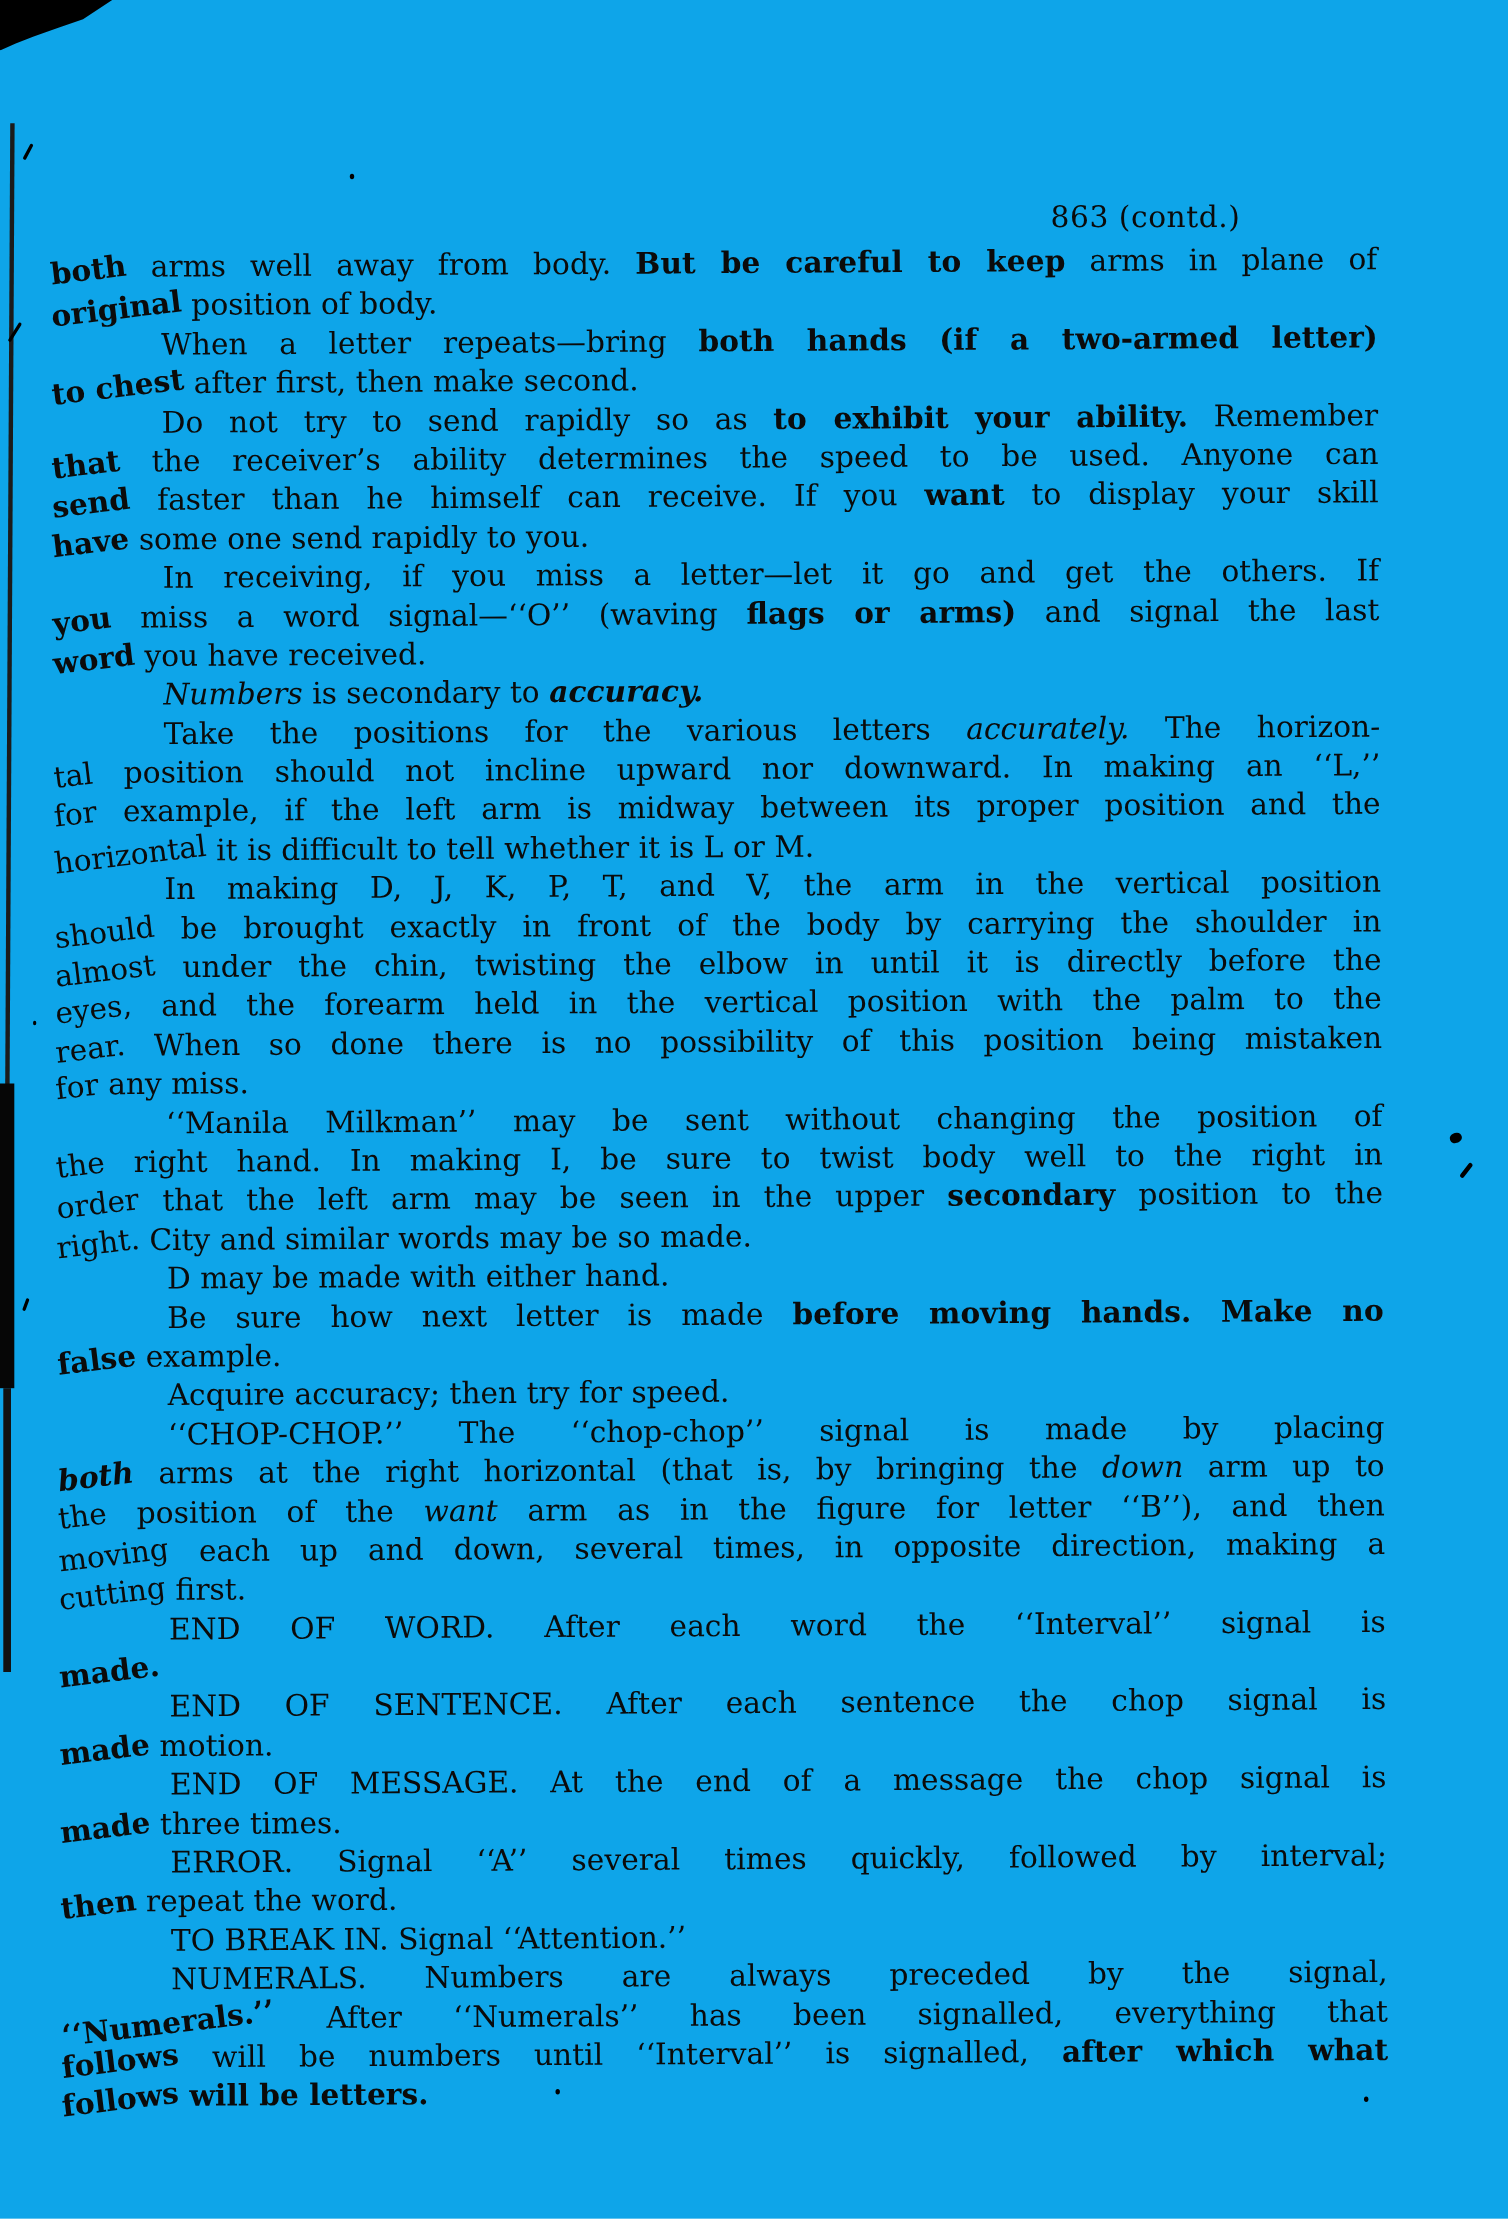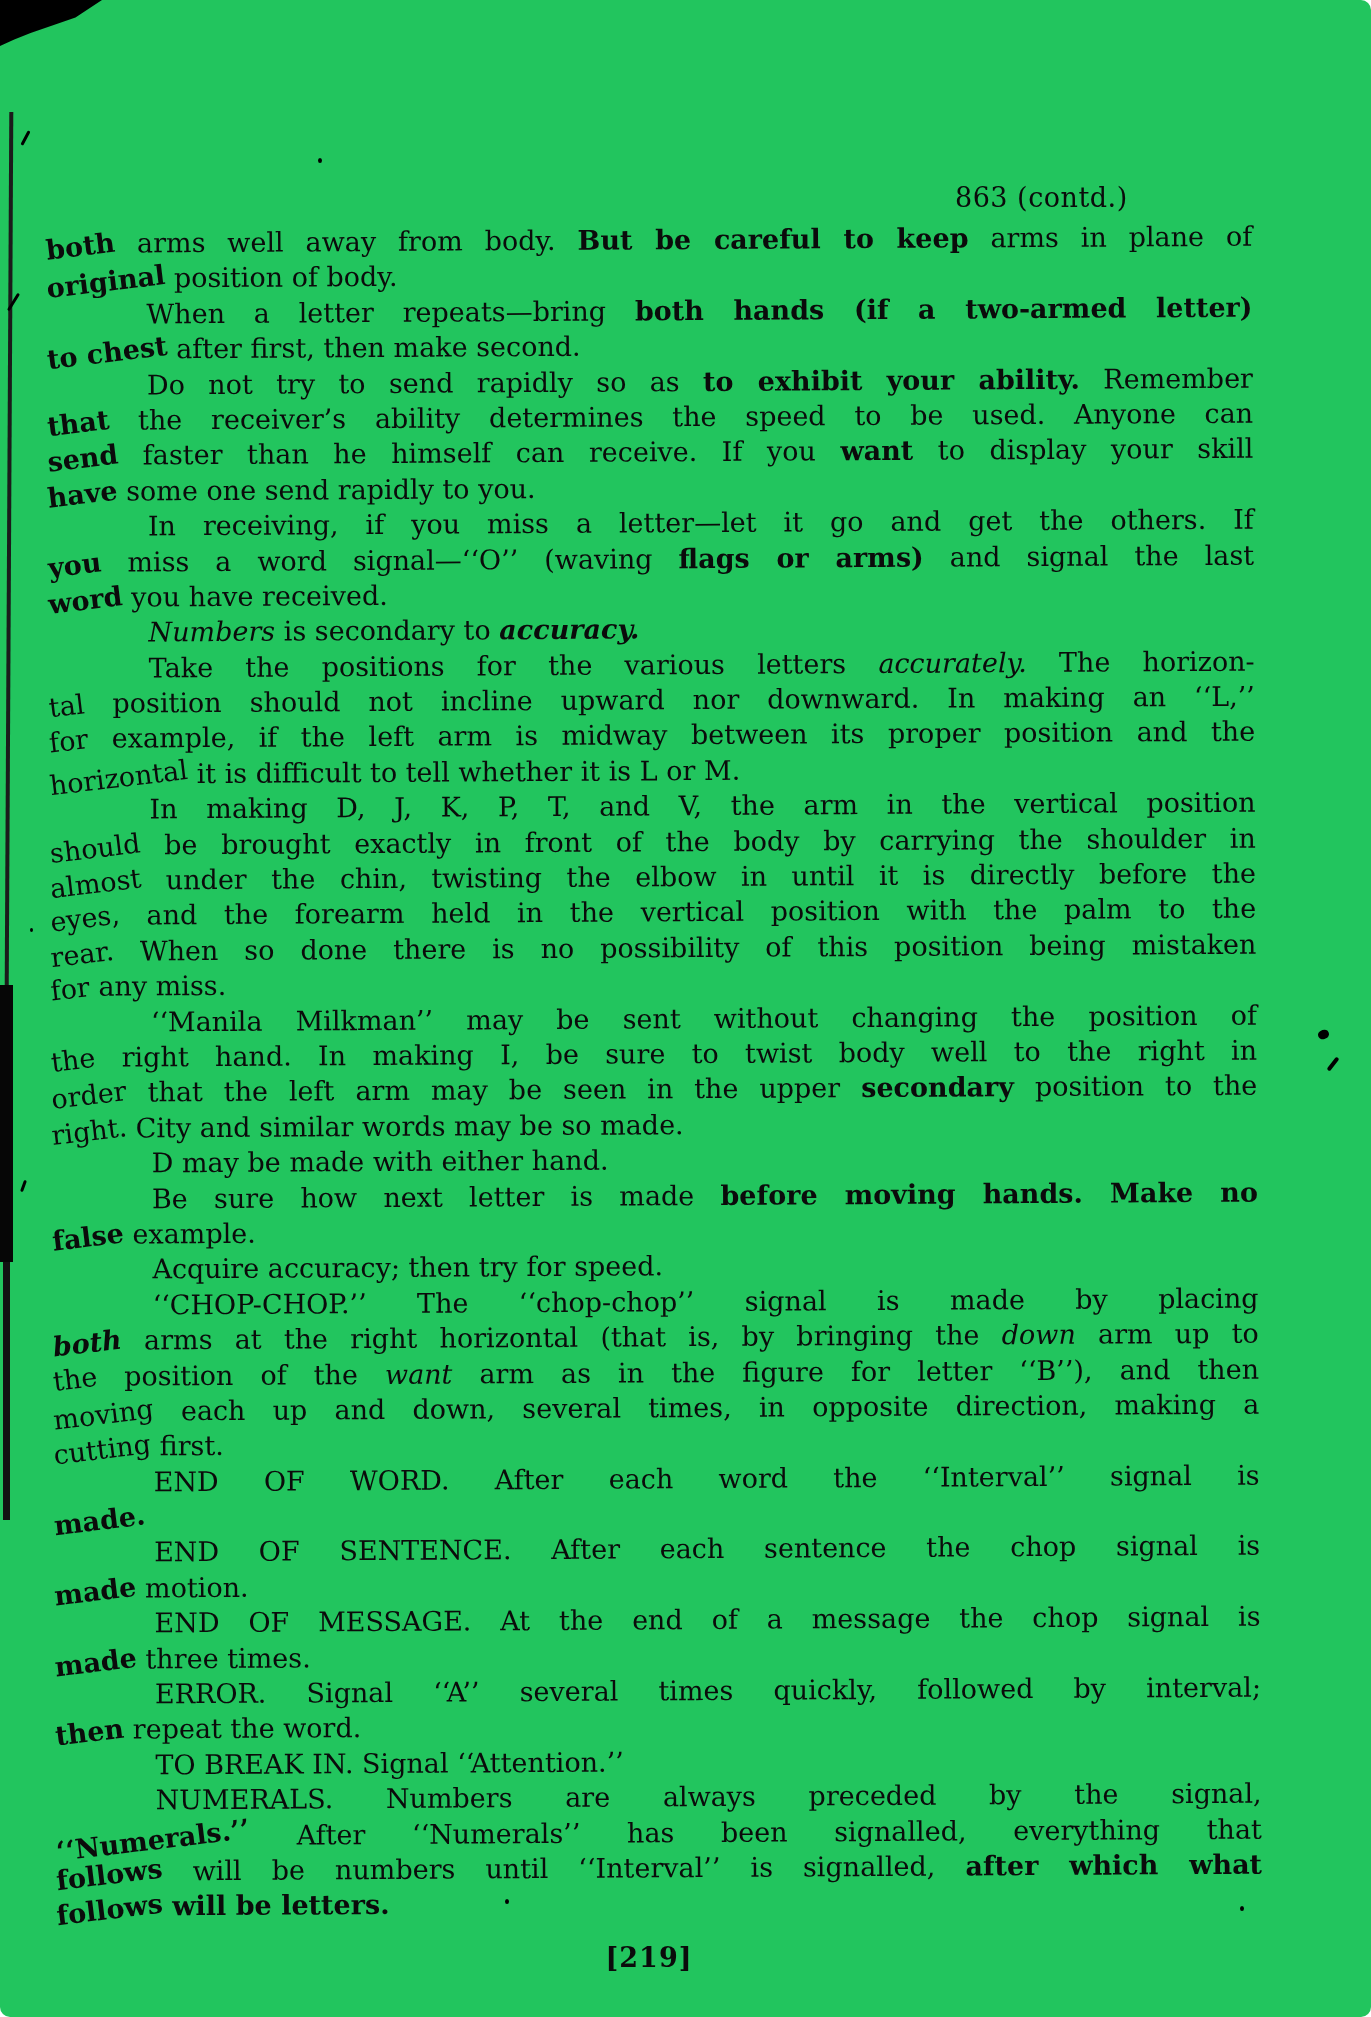--- a/index.html
+++ b/index.html
@@ -1,21 +1,21 @@
 <!DOCTYPE html>
 <html><head>
 <meta charset="utf-8">
 <style>
   html,body{margin:0;padding:0;}
   body{
     width:1371px;height:2017px;position:relative;overflow:hidden;
     background:#ffffff;color:#0b0b0b;
     font-family:"DejaVu Serif", serif;
   }
-  .page{position:absolute;inset:0;background:#22c55e;border-radius:10px;}
+  .page{position:absolute;inset:0;background:#0ea5e9;}
   
   .header{
     position:absolute;top:182px;left:955px;width:250px;
     font-size:27px;letter-spacing:0.5px;white-space:nowrap;
   }
   
   .textblock{
     position:absolute;left:46px;top:226px;width:1206px;
     transform:rotate(-0.35deg);transform-origin:left top;
   }
@@ -117,15 +117,14 @@
       <div class="line"><span class="bd wp">made</span><span> three times.</span></div>
       <div class="line ind just"><span>ERROR.  Signal ‘‘A’’ several times quickly, followed by interval;</span></div>
       <div class="line"><span class="bd wp">then</span><span> repeat the word.</span></div>
       <div class="line ind"><span>TO BREAK IN.  Signal ‘‘Attention.’’</span></div>
       <div class="line ind just"><span>NUMERALS.  Numbers are always preceded by the signal,</span></div>
       <div class="line just"><span class="bd wp">‘‘Numerals.’’</span><span>  After ‘‘Numerals’’ has been signalled, everything that</span></div>
       <div class="line just"><span class="bd wp">follows</span><span> will be numbers until ‘‘Interval’’ is signalled, </span><span class="bd">after which what</span></div>
       <div class="line"><span class="bd wp">follows</span><span class="bd"> will be letters.</span></div>
     </div>
 
-  <div class="footer">[219]</div>
 
 </div>
 
 </body></html>

